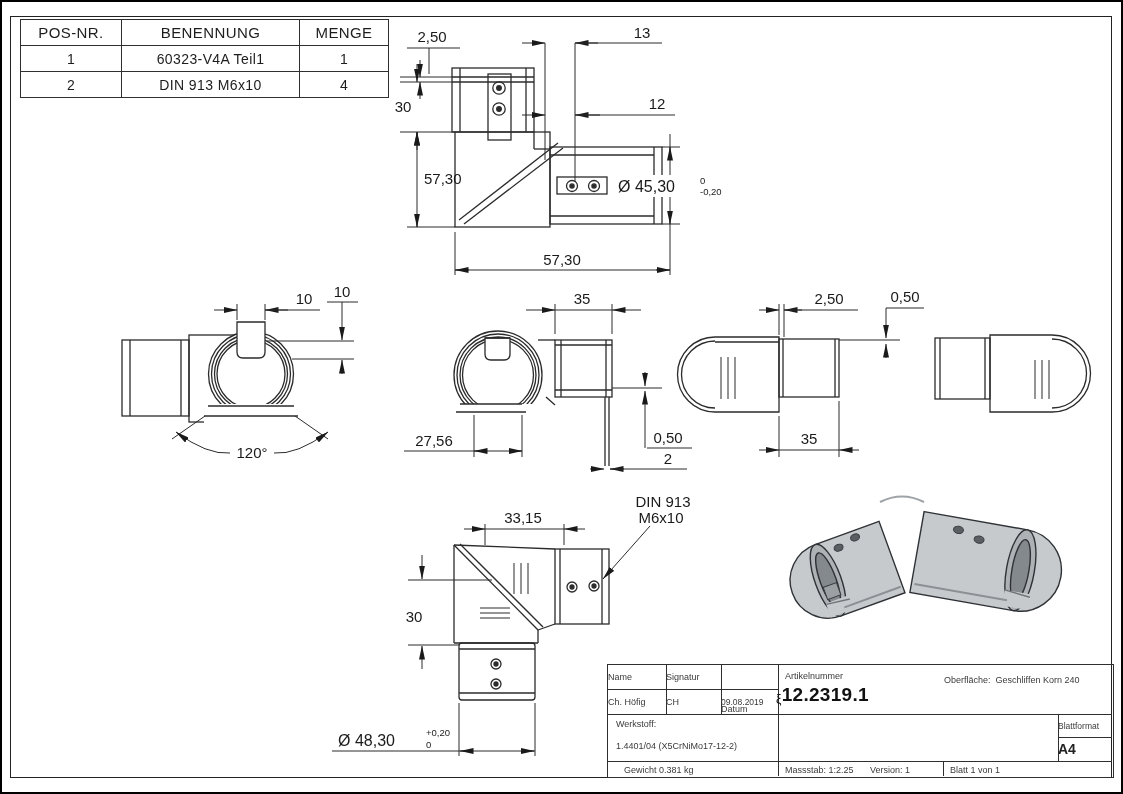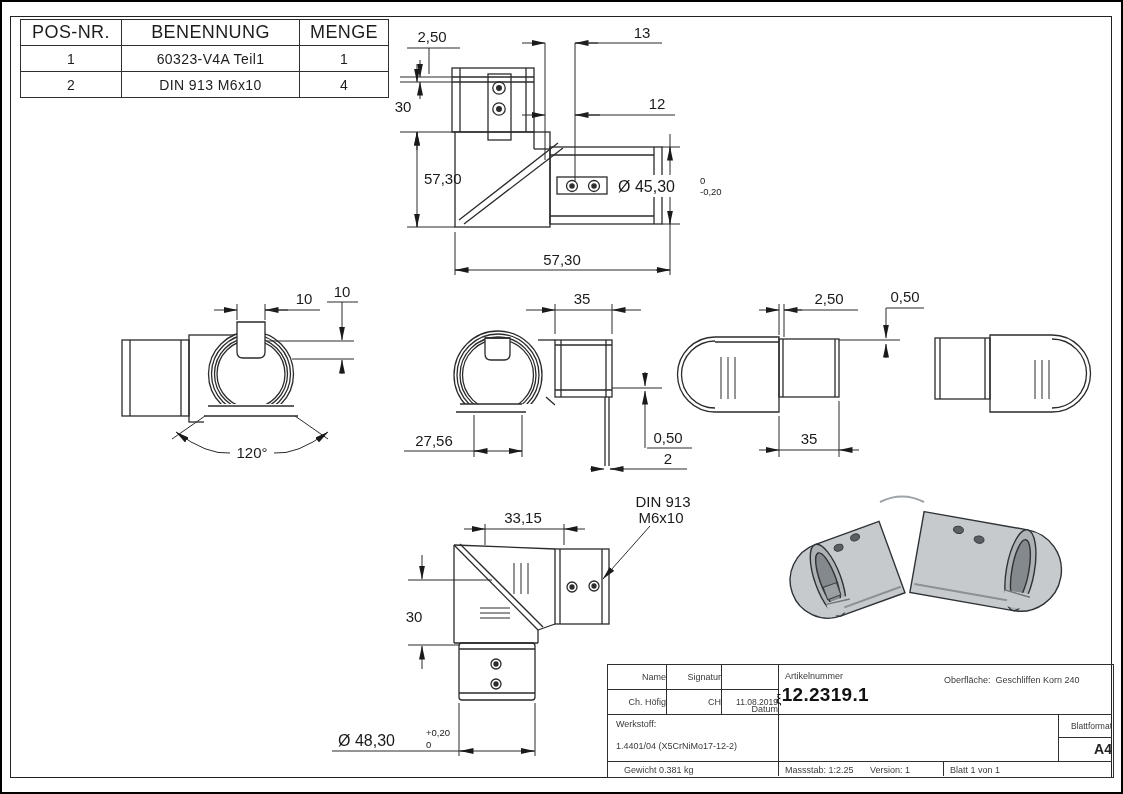--- a/index.html
+++ b/index.html
@@ -16,29 +16,29 @@
   svg.draw text { stroke:none; fill:#1a1a1a; font-size:15px; font-family:"Liberation Sans", sans-serif; }
   svg.draw text.tol { font-size:9.5px; }
   svg.draw text.big { font-size:16px; }
 
   
   table.bom { position:absolute; left:18px; top:17px; border-collapse:collapse; }
   table.bom td {
     border:1.6px solid #2f2f2f; text-align:center; padding:0;
     height:25px; font-size:14px; letter-spacing:.4px; color:#1d1d1d;
   }
-  table.bom tr.hd td { font-size:18px; }
+  table.bom tr.hd td { font-size:15px; }
   td.c1 { width:100px; } td.c2 { width:177px; } td.c3 { width:88px; }
 
   
   .tb { position:absolute; left:605px; top:662px; width:507px; height:114px;
         border:1.6px solid #2f2f2f; box-sizing:border-box; font-size:9px; color:#3a3a3a; }
   .tb .ln { position:absolute; background:#2f2f2f; }
   .tb .cell { position:absolute; white-space:nowrap; }
-  .tb .ctr { text-align:right; }
+  .tb .ctr { text-align:left; }
   .artnr { font-size:19px; font-weight:600; color:#111; letter-spacing:.3px; }
   .artnr .pre { font-size:12px; font-weight:400; position:relative; top:2px; }
   .a4 { font-size:14px; color:#222; }
 </style>
 </head>
 <body>
 
 <div class="page">
   <div class="frame"></div>
 
@@ -381,21 +381,21 @@
     <div class="ln" style="left:0;     top:96px; width:504px; height:1.4px;"></div>
     <div class="ln" style="left:450px; top:49px; width:1.4px; height:47px;"></div>
     <div class="ln" style="left:450px; top:72px; width:54px;  height:1.4px;"></div>
     <div class="ln" style="left:335px; top:96px; width:1.4px; height:15px;"></div>
 
     <div class="cell ctr" style="left:0;top:7px;width:58px;">Name</div>
     <div class="cell ctr" style="left:58px;top:7px;width:55px;">Signatur</div>
     <div class="cell ctr" style="left:113px;top:7px;width:57px;margin-top:32px;">Datum</div>
     <div class="cell ctr" style="left:0;top:32px;width:58px;">Ch. Höfig</div>
     <div class="cell ctr" style="left:58px;top:32px;width:55px;">CH</div>
-    <div class="cell ctr" style="left:113px;top:32px;width:57px;font-size:8.5px;">11.08.2019</div>
+    <div class="cell ctr" style="left:113px;top:32px;width:57px;font-size:8.5px;">09.08.2019</div>
 
     <div class="cell" style="left:177px;top:6px;">Artikelnummer</div>
     <div class="cell artnr" style="left:168px;top:19px;">
       <span class="pre">ξ</span><span>12.2319.1</span>
     </div>
     <div class="cell" style="left:336px;top:10px;">
       <span>Oberfläche:</span>&nbsp;
       <span>Geschliffen Korn 240</span>
     </div>
 

